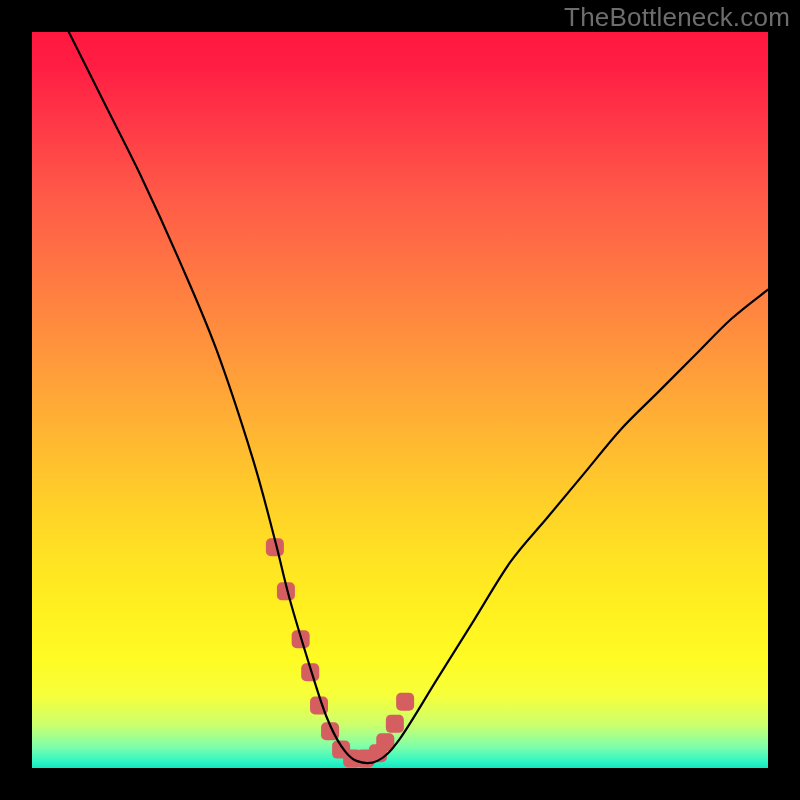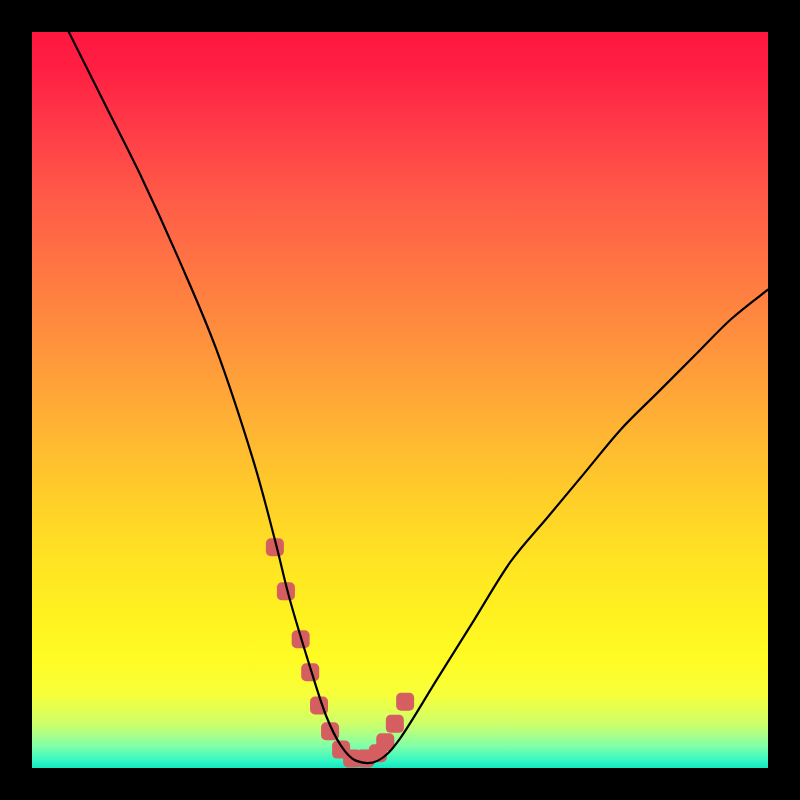--- a/index.html
+++ b/index.html
@@ -71,20 +71,21 @@
     top: 0;
     width: 100%;
     height: 100%;
     z-index: 12;
   }
 </style>
 </head>
 <body>
 
 <div class="outer">
+  <div class="watermark">TheBottleneck.com</div>
 
   <div class="plot">
     <div class="gradient"></div>
     <svg class="curve" viewBox="0 0 736 736" preserveAspectRatio="none">
       <g id="markers-group">
           <rect x="233.88000000000002" y="506.20000000000005" width="18" height="18" rx="4.95" ry="4.95" fill="#d55e61"></rect>
           <rect x="244.92" y="550.36" width="18" height="18" rx="4.95" ry="4.95" fill="#d55e61"></rect>
           <rect x="259.64" y="598.2" width="18" height="18" rx="4.95" ry="4.95" fill="#d55e61"></rect>
           <rect x="269.20799999999997" y="631.3199999999999" width="18" height="18" rx="4.95" ry="4.95" fill="#d55e61"></rect>
           <rect x="278.04" y="664.44" width="18" height="18" rx="4.95" ry="4.95" fill="#d55e61"></rect>

